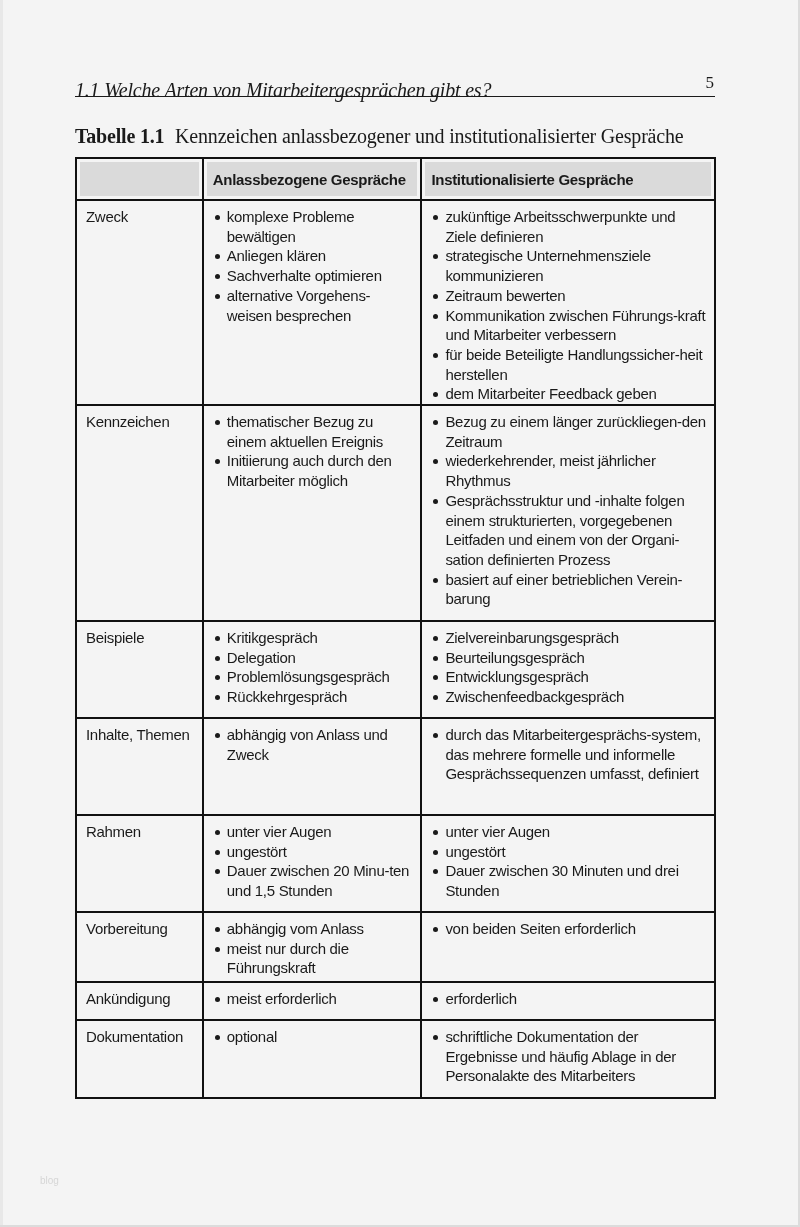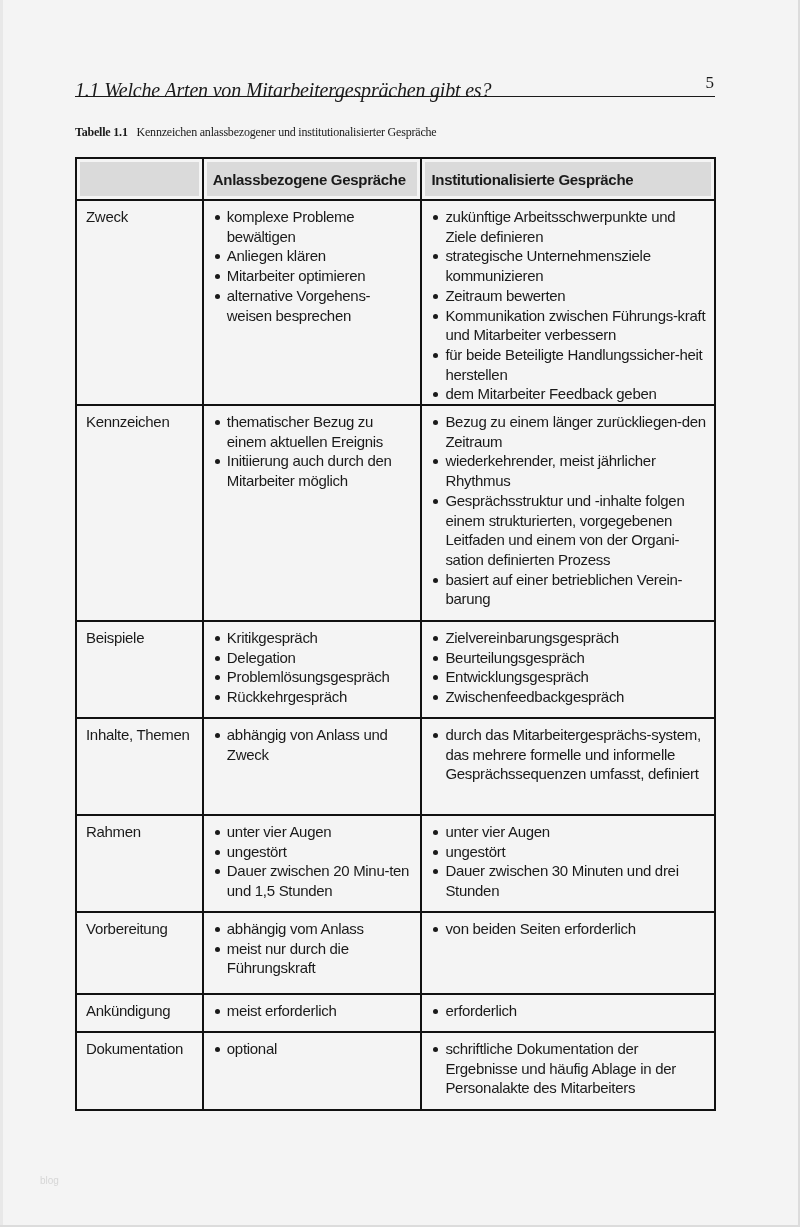--- a/index.html
+++ b/index.html
@@ -26,21 +26,21 @@
   }
   .running-head .page-num {
     position: absolute; right: 1px; top: 1px;
     font-family: "Liberation Serif", "DejaVu Serif", serif;
     font-size: 17px;
   }
 
   .caption {
     position: absolute; left: 75px; top: 125px;
     font-family: "Liberation Serif", "DejaVu Serif", serif;
-    font-size: 12px; letter-spacing: -0.2px;
+    font-size: 20px; letter-spacing: -0.2px;
   }
   .caption .label { font-weight: bold; margin-right: 6px; }
 
   table.tbl {
     position: absolute; left: 75px; top: 157px;
     width: 641px;
     border-collapse: collapse;
     font-family: "Liberation Sans", "DejaVu Sans", sans-serif;
     font-size: 15px;
     line-height: 19.7px;
@@ -114,21 +114,21 @@
         </th>
     </tr>
   </thead>
   <tbody id="tbody">
       <tr style="height: 188px;">
         <td class="rowlabel">Zweck</td>
         <td>
           <ul class="bl">
             <li>komplexe Probleme bewältigen</li>
             <li>Anliegen klären</li>
-            <li>Mitarbeiter optimieren</li>
+            <li>Sachverhalte optimieren</li>
             <li>alternative Vorgehens-weisen besprechen</li>
           </ul>
         </td>
         <td>
           <ul class="bl">
             <li>zukünftige Arbeitsschwerpunkte und Ziele definieren</li>
             <li>strategische Unternehmensziele kommunizieren</li>
             <li>Zeitraum bewerten</li>
             <li>Kommunikation zwischen Führungs-kraft und Mitarbeiter verbessern</li>
             <li>für beide Beteiligte Handlungssicher-heit herstellen</li>
@@ -195,21 +195,21 @@
           </ul>
         </td>
         <td>
           <ul class="bl">
             <li>unter vier Augen</li>
             <li>ungestört</li>
             <li>Dauer zwischen 30 Minuten und drei Stunden</li>
           </ul>
         </td>
       </tr>
-      <tr style="height: 82px;">
+      <tr style="height: 70px;">
         <td class="rowlabel">Vorbereitung</td>
         <td>
           <ul class="bl">
             <li>abhängig vom Anlass</li>
             <li>meist nur durch die Führungskraft</li>
           </ul>
         </td>
         <td>
           <ul class="bl">
             <li>von beiden Seiten erforderlich</li>

